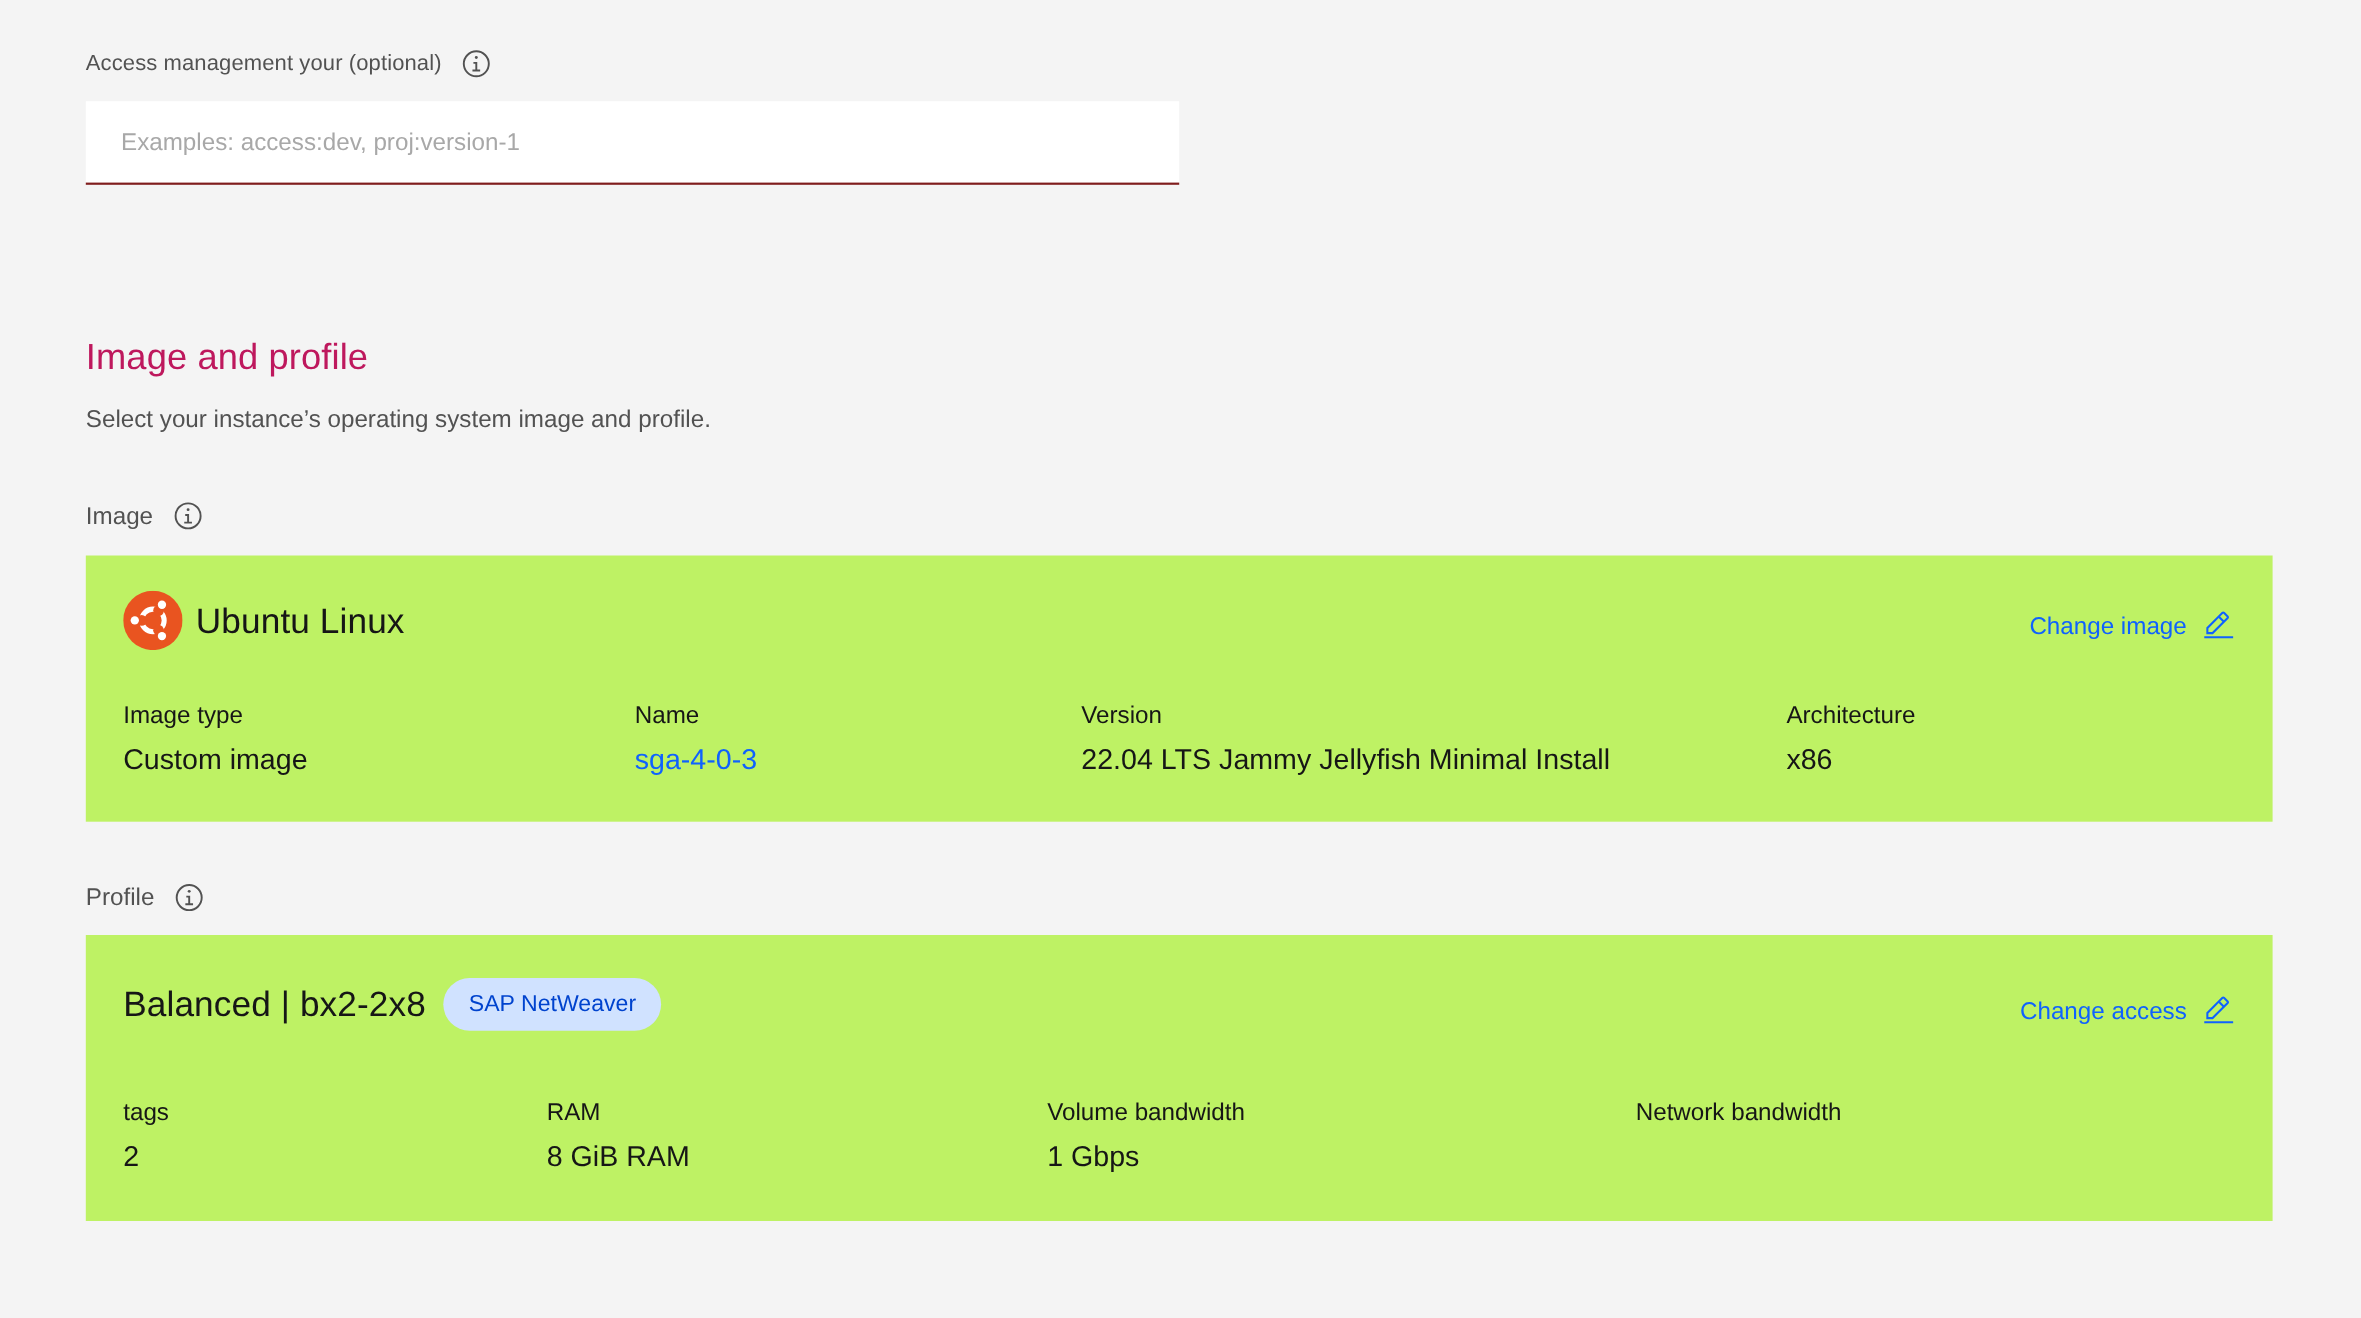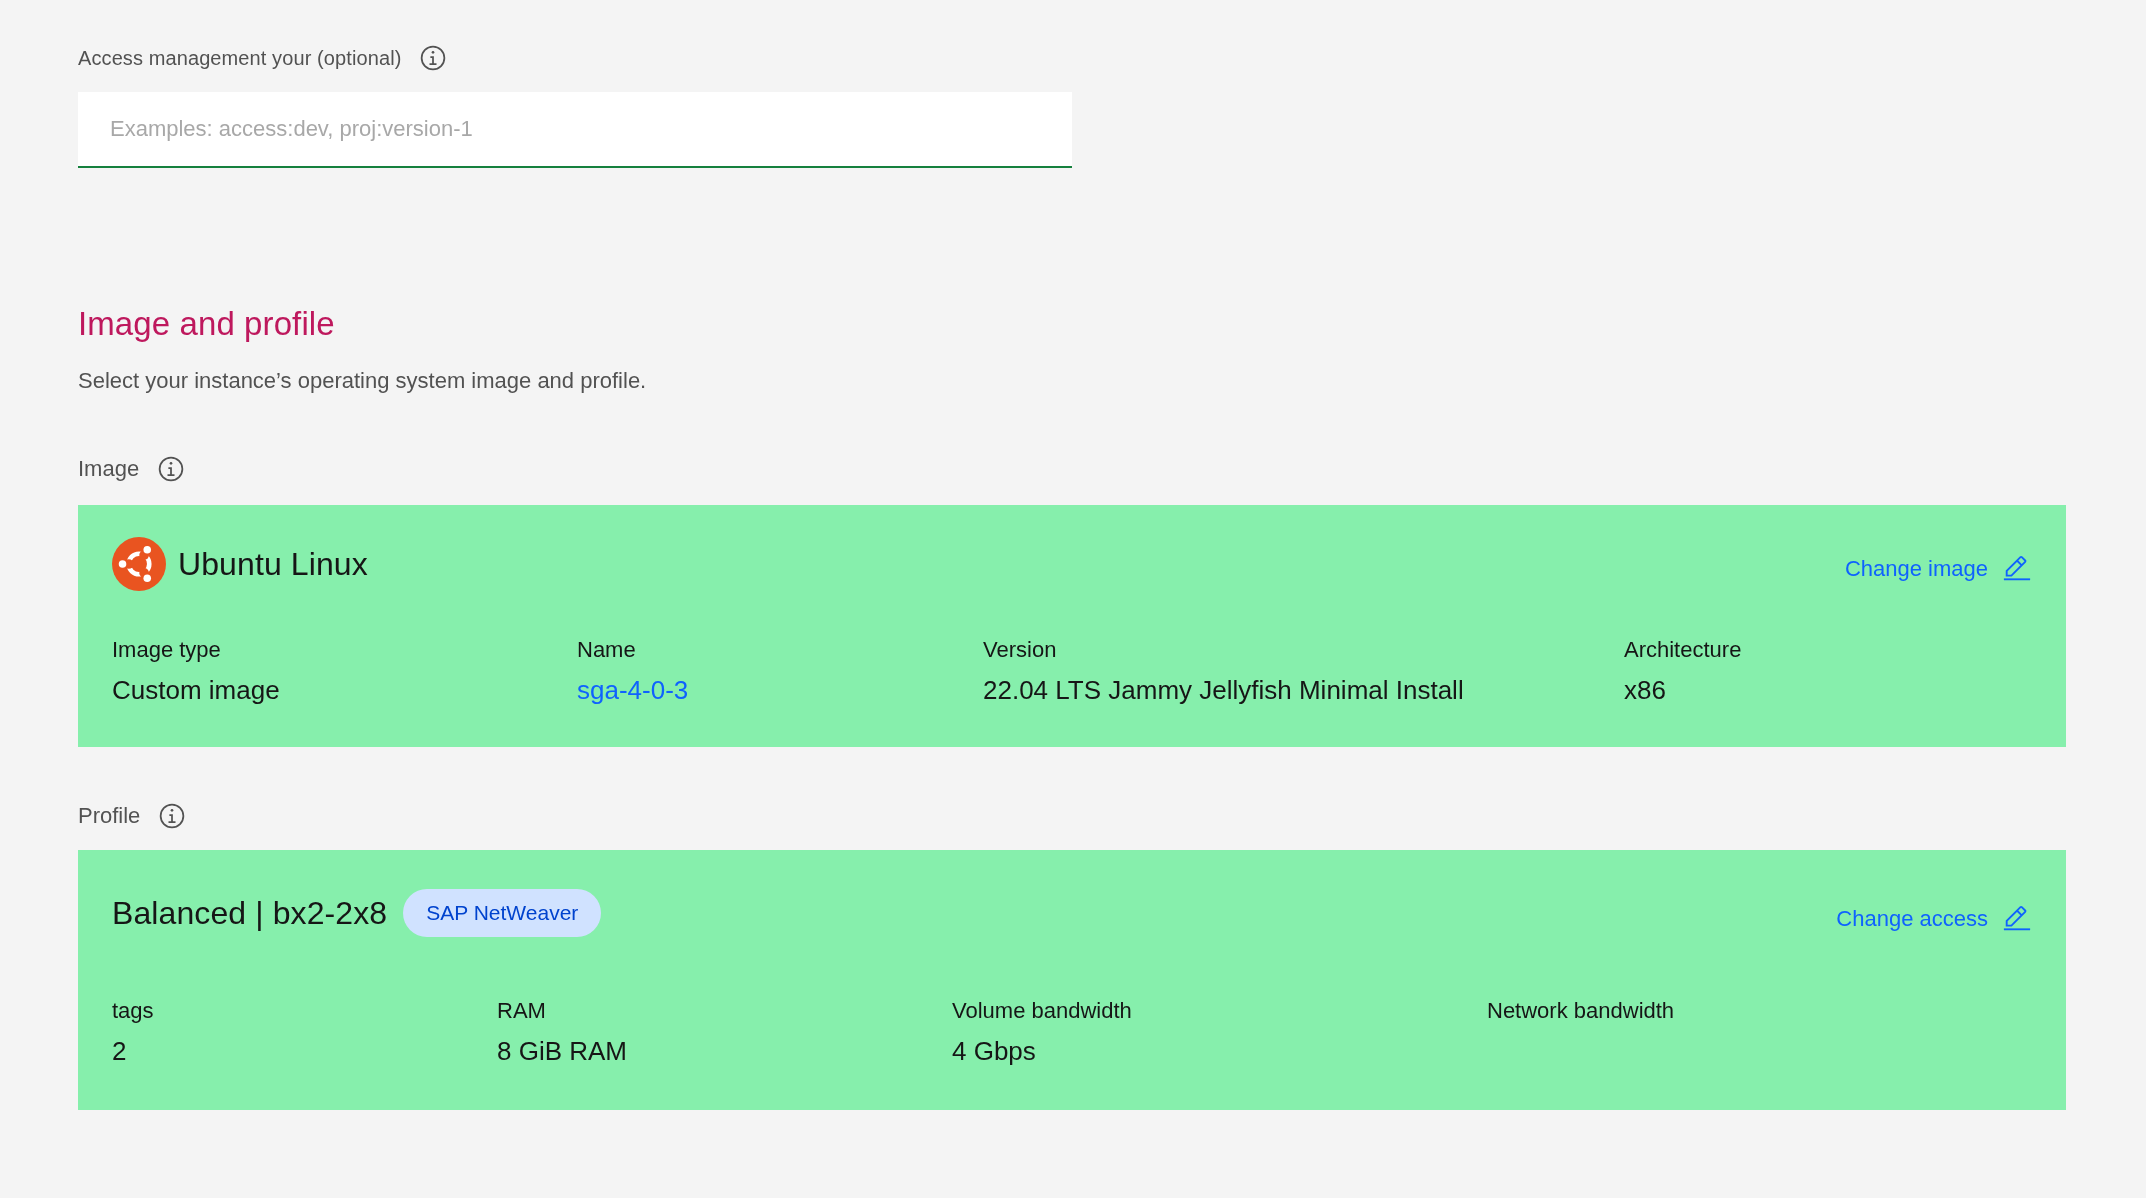--- a/index.html
+++ b/index.html
@@ -12,40 +12,40 @@
   }
   .page { position:relative; width:2146px; height:1198px; }
 
   
   .tags-label-row { position:absolute; left:78px; top:41px; height:34px;
     display:flex; align-items:center; gap:18px; }
   .tags-label { font-size:20px; color:#525252; letter-spacing:.1px; }
   .info-icon { width:28px; height:28px; display:inline-flex; flex:0 0 auto; cursor:pointer; }
   .info-icon svg { width:100%; height:100%; fill:#525252; }
   .tags-input { position:absolute; left:78px; top:92px; width:994px; height:76px;
-    background:#ffffff; border:none; border-bottom:2px solid #15803d;
+    background:#ffffff; border:none; border-bottom:2px solid #7f1d1d;
     font-family:"Liberation Sans", sans-serif; font-size:22px; color:#a21caf;
     padding:0 32px; outline:none; }
   .tags-input::placeholder { color:#a8a8a8; }
 
   
   .section-title { position:absolute; left:78px; top:302px; font-size:33px;
     font-weight:400; color:#be185d; line-height:44px; letter-spacing:.1px; }
   .section-subtitle { position:absolute; left:78px; top:366px; font-size:22px;
     color:#525252; line-height:30px; }
 
   
   .group-label-row { position:absolute; left:78px; height:34px;
     display:flex; align-items:center; gap:18px; }
   .group-label-row.image { top:452px; }
   .group-label-row.profile { top:799px; }
   .group-label { font-size:22px; color:#525252; }
 
   
-  .card { position:absolute; left:78px; width:1988px; background:#86efac; }
+  .card { position:absolute; left:78px; width:1988px; background:#bef264; }
   .card.image-card { top:505px; height:242px; }
   .card.profile-card { top:850px; height:260px; }
 
   .card-header { position:absolute; left:34px; display:flex; align-items:center; }
   .image-card .card-header { top:32px; height:54px; }
   .profile-card .card-header { top:38px; height:50px; }
 
   .os-logo { width:54px; height:54px; margin-right:12px; flex:0 0 auto; }
   .card-title { font-size:32px; font-weight:400; color:#161616; letter-spacing:.1px; white-space:nowrap; }
 
@@ -171,21 +171,21 @@
       <div class="detail">
         <div class="detail-label">tags</div>
         <div class="detail-value">2</div>
       </div>
       <div class="detail">
         <div class="detail-label">RAM</div>
         <div class="detail-value">8 GiB RAM</div>
       </div>
       <div class="detail">
         <div class="detail-label">Volume bandwidth</div>
-        <div class="detail-value">4 Gbps</div>
+        <div class="detail-value">1 Gbps</div>
       </div>
       <div class="detail">
         <div class="detail-label">Network bandwidth</div>
       </div>
     </div>
   </div>
 
 </div>
 
 </body></html>

